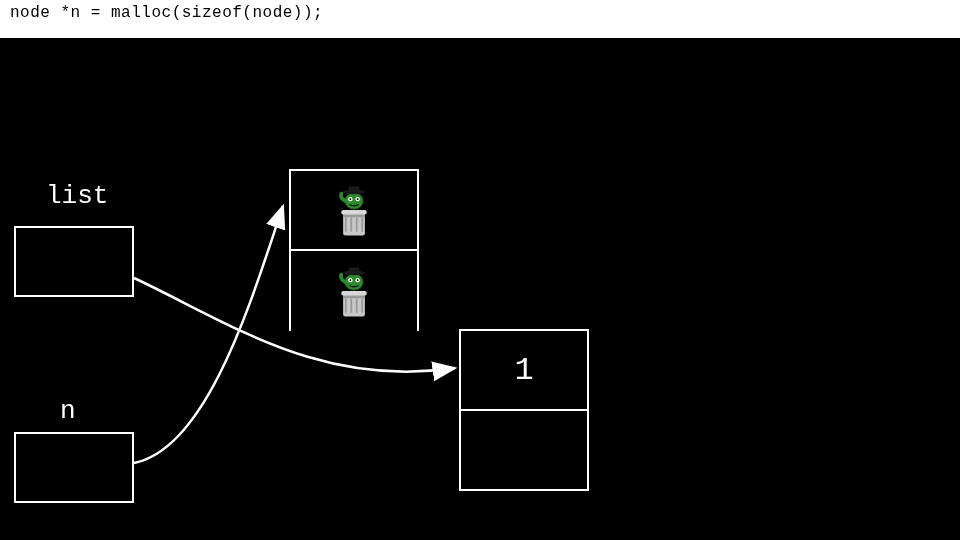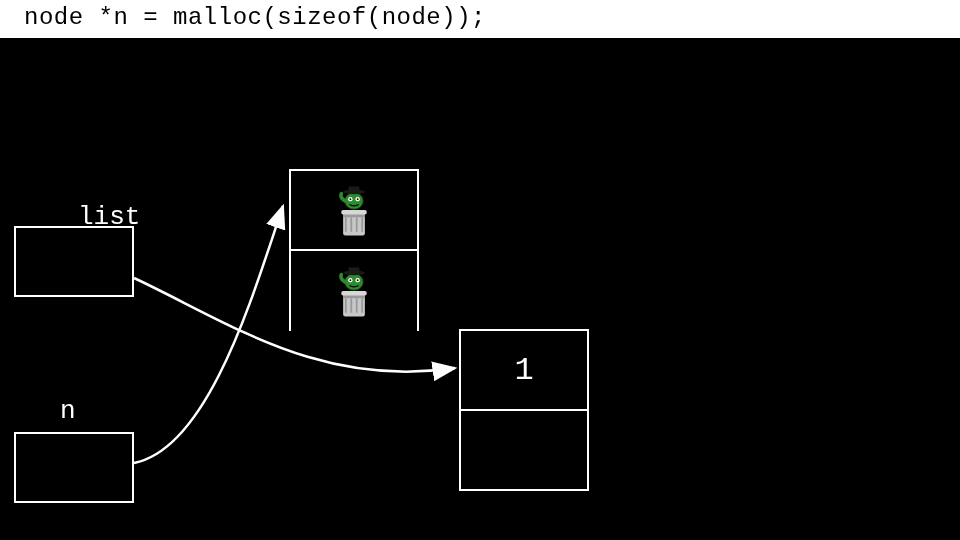--- a/index.html
+++ b/index.html
@@ -2,22 +2,22 @@
 <html><head>
 <meta charset="utf-8">
 <style>
   * { margin: 0; padding: 0; box-sizing: border-box; }
   html, body { width: 960px; height: 540px; overflow: hidden; font-family: Consolas, 'Courier New', monospace; }
   .code-header {
     width: 100%;
     height: 38px;
     background: #ffffff;
     color: #000000;
-    font-size: 24px;
-    padding: 4px 24px;
+    font-size: 16px;
+    padding: 4px 10px;
     font-family: Consolas, 'Courier New', monospace;
     letter-spacing: 0.5px;
   }
   .canvas {
     position: relative;
     width: 100%;
     height: 502px;
     background: #000000;
     color: #ffffff;
   }
@@ -64,21 +64,21 @@
     background: #000000;
   }
 </style>
 </head>
 <body>
 
 <div class="code-header">node *n = malloc(sizeof(node));</div>
 
 <div class="canvas">
 
-  <div class="label" style="left:46px; top:164px;margin-left:32px;">list</div>
+  <div class="label" style="left:46px; top:143px;">list</div>
 
   <div class="box" style="left:14px; top:188px; width:120px; height:71px;"></div>
 
   <div class="label" style="left:60px; top:358px;">n</div>
 
   <div class="box" style="left:14px; top:394px; width:120px; height:71px;"></div>
 
   <div class="node-box" style="left:289px; top:131px; width:130px; height:162px;">
     <div class="node-cell" style="height:80px;">
       <div class="garbage">

